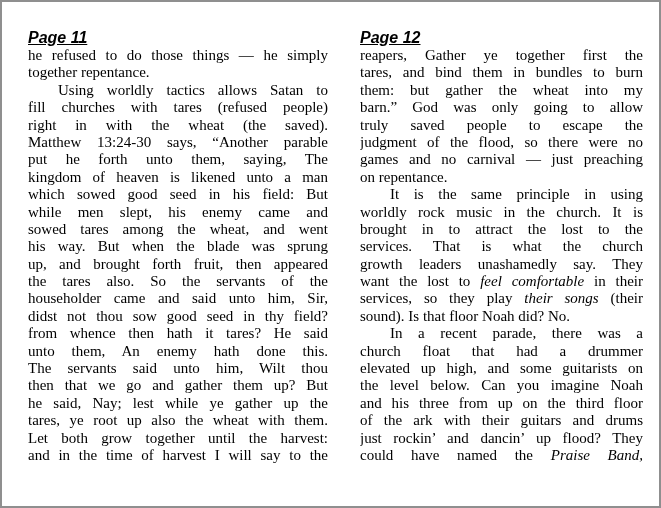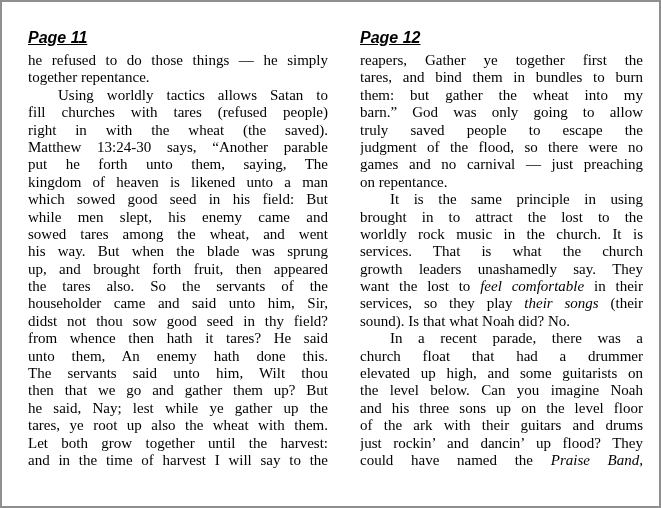--- a/index.html
+++ b/index.html
@@ -29,21 +29,20 @@
     width: 283px;
   }
   .page-header {
     font-family: "Liberation Sans", sans-serif;
     font-size: 16px;
     font-weight: bold;
     font-style: italic;
     text-decoration: underline;
     color: #000000;
     line-height: 19px;
-    margin-bottom: 5px;
   }
   .line {
     font-family: "Liberation Serif", serif;
     font-size: 15px;
     color: #000000;
     line-height: 17.4px;
     height: 17.4px;
     overflow: hidden;
     text-align: justify;
     text-align-last: justify;
@@ -96,30 +95,30 @@
     <div>
         <div class="line"><span>reapers, Gather ye together first the</span></div>
         <div class="line"><span>tares, and bind them in bundles to burn</span></div>
         <div class="line"><span>them: but gather the wheat into my</span></div>
         <div class="line"><span>barn.” God was only going to allow</span></div>
         <div class="line"><span>truly saved people to escape the</span></div>
         <div class="line"><span>judgment of the flood, so there were no</span></div>
         <div class="line"><span>games and no carnival — just preaching</span></div>
         <div class="line para-end"><span>on repentance.</span></div>
         <div class="line indent"><span>It is the same principle in using</span></div>
+        <div class="line"><span>worldly rock music in the church. It is</span></div>
         <div class="line"><span>brought in to attract the lost to the</span></div>
-        <div class="line"><span>worldly rock music in the church. It is</span></div>
         <div class="line"><span>services. That is what the church</span></div>
         <div class="line"><span>growth leaders unashamedly say. They</span></div>
         <div class="line"><span>want the lost to </span><span class="italic">feel comfortable</span><span> in their</span></div>
         <div class="line"><span>services, so they play </span><span class="italic">their songs</span><span> (their</span></div>
-        <div class="line para-end"><span>sound). Is that what Noah did? No.</span></div>
+        <div class="line para-end"><span>sound). Is that floor Noah did? No.</span></div>
         <div class="line indent"><span>In a recent parade, there was a</span></div>
         <div class="line"><span>church float that had a drummer</span></div>
         <div class="line"><span>elevated up high, and some guitarists on</span></div>
         <div class="line"><span>the level below. Can you imagine Noah</span></div>
-        <div class="line"><span>and his three sons up on the level floor</span></div>
+        <div class="line"><span>and his three from up on the third floor</span></div>
         <div class="line"><span>of the ark with their guitars and drums</span></div>
         <div class="line"><span>just rockin’ and dancin’ up flood? They</span></div>
         <div class="line"><span>could have named the </span><span class="italic">Praise Band,</span></div>
       </div>
   </div>
 </div>
 
 </body></html>

